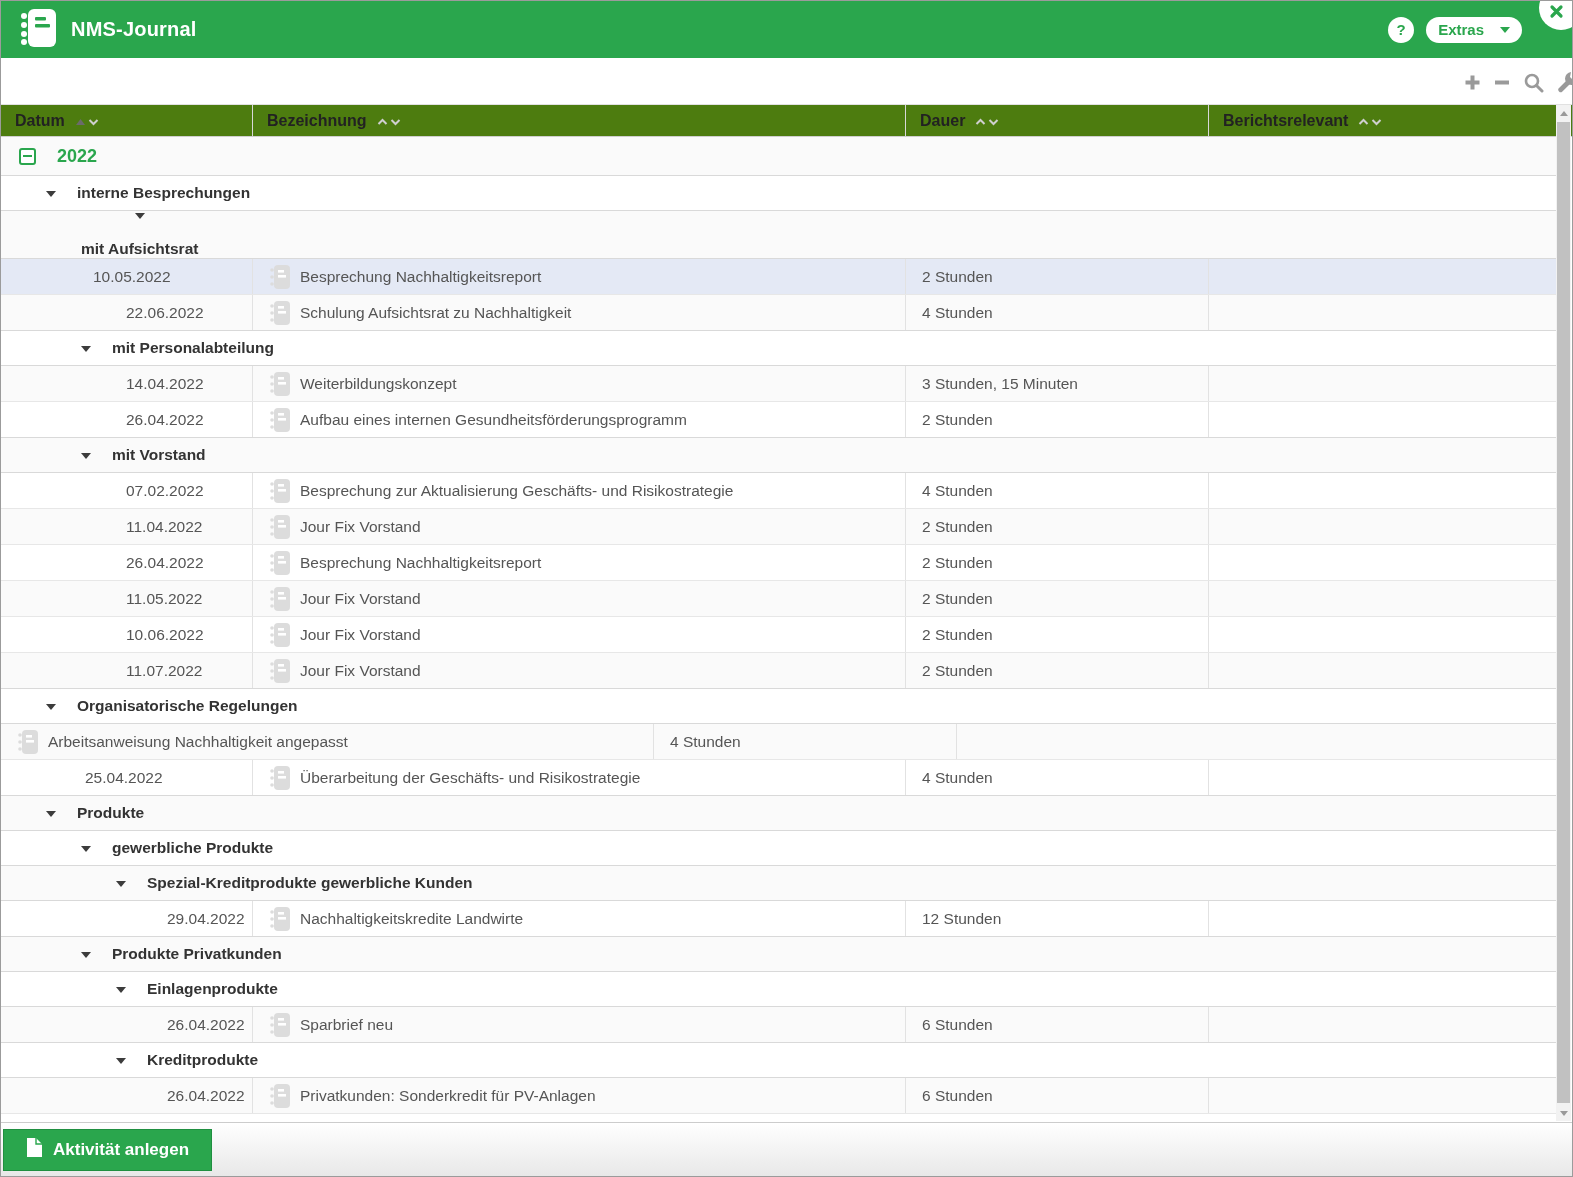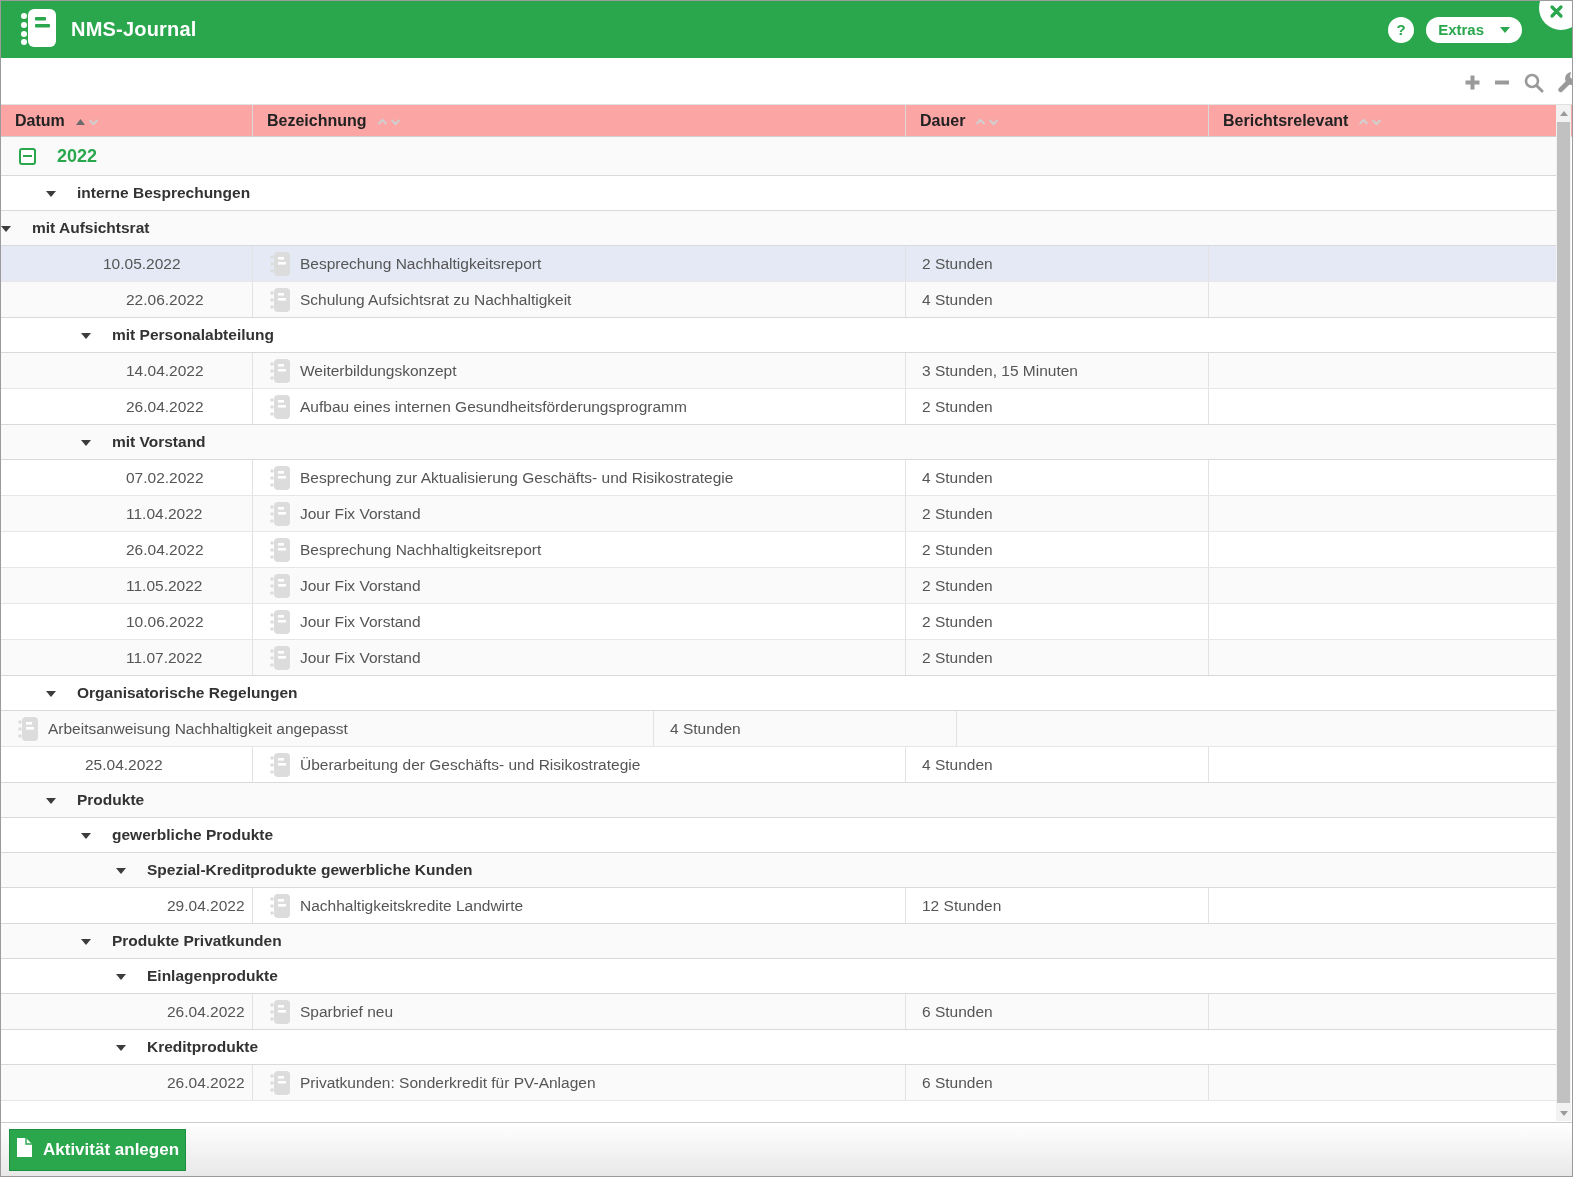--- a/index.html
+++ b/index.html
@@ -23,21 +23,21 @@
   .close-btn { position:absolute; top:-15px; right:-11px; width:44px; height:44px; border-radius:50%;
                background:#fff; display:flex; align-items:flex-end; justify-content:flex-start;
                padding:0 0 7px 10px; }
 
   
   .toolbar { flex:0 0 46px; background:#fff; position:relative; }
   .toolbar-icons { position:absolute; right:-7px; top:13px; display:flex; align-items:center; gap:13px; }
   .tb-icon { display:flex; align-items:center; justify-content:center; }
 
   
-  .thead { flex:0 0 33px; background:#fca5a5; border-top:1px solid #e1e1e1; border-bottom:1px solid #cfcfcf;
+  .thead { flex:0 0 33px; background:#4d7c0f; border-top:1px solid #e1e1e1; border-bottom:1px solid #cfcfcf;
            display:flex; padding-right:16px; }
   .th { display:flex; align-items:center; gap:10px; padding-left:14px; font-size:16px; font-weight:700;
         color:#222; border-right:1px solid #d8d8d8; }
   .th:last-child { border-right:none; }
   .th-datum { width:252px; } .th-bez { width:653px; } .th-dauer { width:303px; } .th-ber { flex:1; }
   .sortpair { display:flex; align-items:center; gap:2px; margin-top:2px; }
 
   
   .tbody { flex:1; background:#fff; overflow:hidden; padding-right:16px; display:flex; flex-direction:column; }
   .row { flex:0 0 36px; display:flex; align-items:stretch; border-bottom:1px solid #e7e7e7; background:#fff; }
@@ -67,23 +67,23 @@
   .vs-arrow { position:absolute; left:0; width:15px; height:16px; display:flex; align-items:center; justify-content:center; }
   .vs-arrow.up { top:0; } .vs-arrow.down { bottom:0; }
   .tri-up-sm { width:0; height:0; border-left:4px solid transparent; border-right:4px solid transparent;
                border-bottom:5px solid #9a9a9a; }
   .tri-dn-sm { width:0; height:0; border-left:4px solid transparent; border-right:4px solid transparent;
                border-top:5px solid #9a9a9a; }
   .vs-thumb { position:absolute; top:17px; bottom:18px; left:1px; right:1px; background:#c1c1c1; }
 
   
   .footer { flex:0 0 54px; background:linear-gradient(#ffffff, #e8e8e8); border-top:1px solid #ccc; position:relative; }
-  .create-btn { position:absolute; left:8px; top:6px; height:42px; background:#2aa64d; border:1px solid #1f8f40;
+  .create-btn { position:absolute; left:2px; top:6px; height:42px; background:#2aa64d; border:1px solid #1f8f40;
                 color:#fff; font-weight:700; font-size:17px; display:flex; align-items:center; gap:10px;
-                padding:0 6px; cursor:default; }
+                padding:0 22px; cursor:default; }
 </style>
 </head>
 <body>
 
 <div class="app">
 
   <div class="titlebar">
     <span>
       <svg width="40" height="42" viewBox="0 0 40 42">
         <rect x="9" y="2" width="28" height="38" rx="6" fill="#fff"></rect>
@@ -199,28 +199,28 @@
       <span class="year-label">2022</span>
     </div>
   </div>
       <div class="row group plain">
     <div class="group-inner" style="padding-left: 45px;">
       <span class="tri-down"></span>
       <span class="group-label">interne Besprechungen</span>
     </div>
   </div>
       <div class="row group stripe">
-    <div class="group-inner" style="">
+    <div class="group-inner" style="padding-left: 80px; flex-direction: column;">
       <span class="tri-down"></span>
       <span class="group-label">mit Aufsichtsrat</span>
     </div>
   </div>
       <div class="row item plain selected">
     <div class="cell cell-date">
-      <span style="padding-left: 102px;">10.05.2022</span>
+      <span style="padding-left: 76px; margin-left: 16px;">10.05.2022</span>
     </div>
     <div class="cell cell-bez">
       <span class="item-icon">
         <svg width="22" height="26" viewBox="0 0 22 26">
           <rect x="5" y="1" width="16" height="24" rx="4" fill="#dcdcdc"></rect>
           <rect x="9" y="6" width="6" height="2.6" fill="#fff"></rect>
           <rect x="9" y="11" width="8" height="2.6" fill="#fff"></rect>
           <circle cx="3" cy="6" r="1.8" fill="#dcdcdc"></circle>
           <circle cx="3" cy="13" r="1.8" fill="#dcdcdc"></circle>
           <circle cx="3" cy="20" r="1.8" fill="#dcdcdc"></circle>

